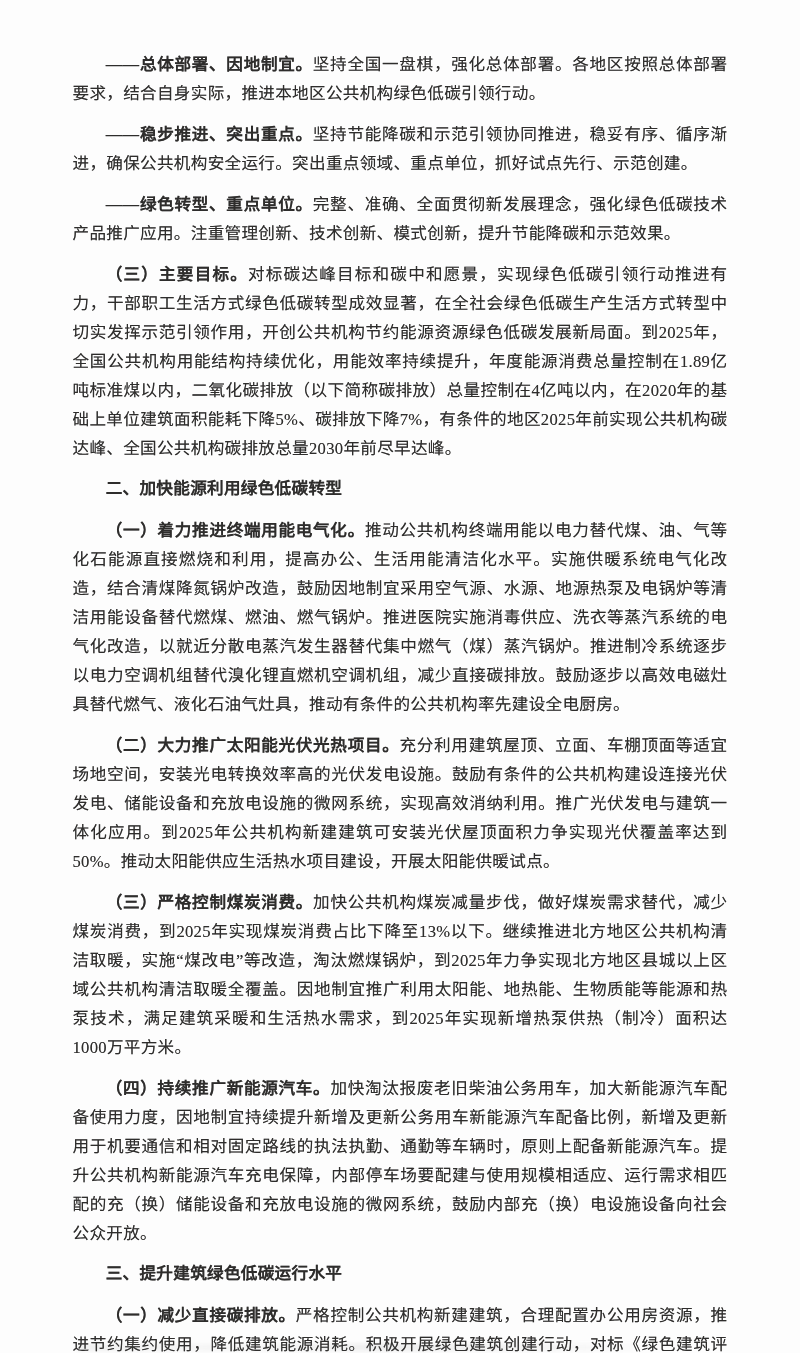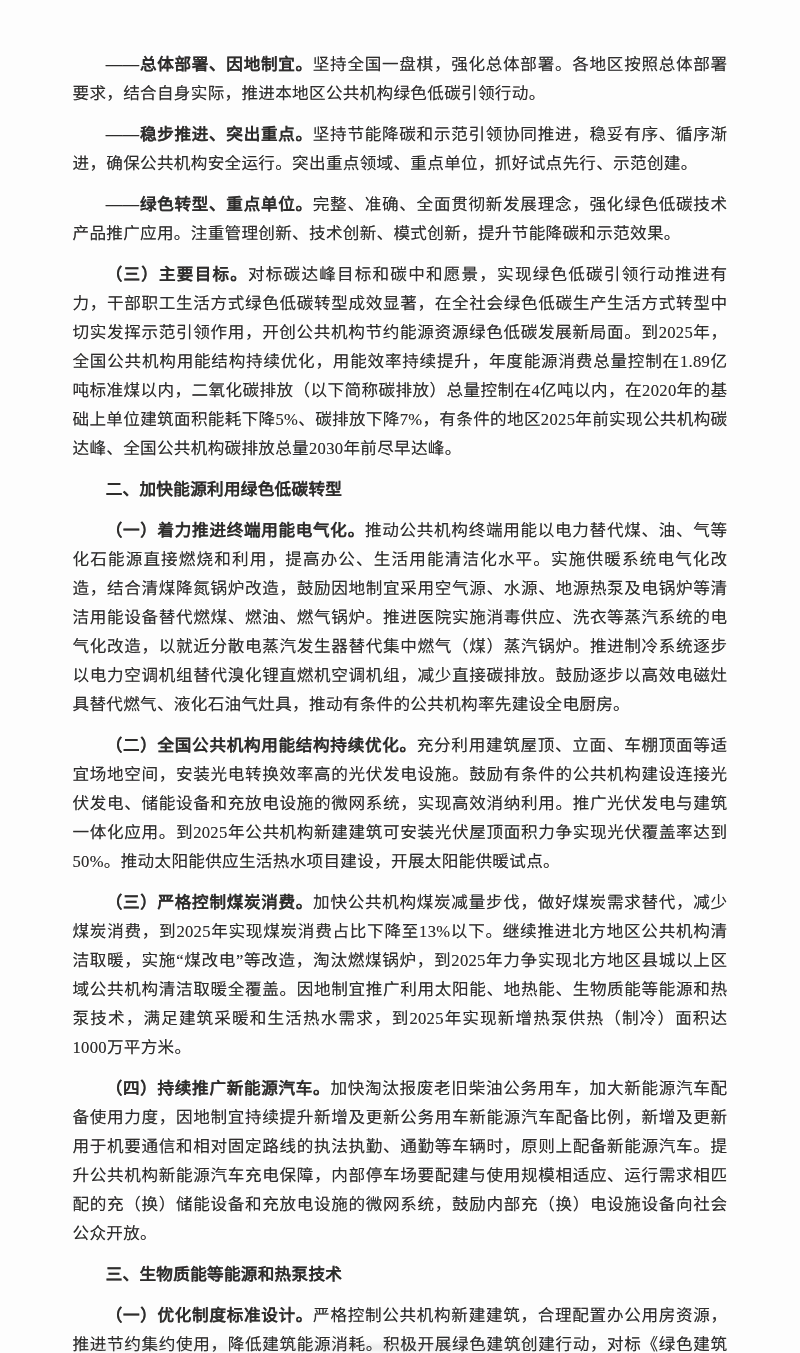--- a/index.html
+++ b/index.html
@@ -27,20 +27,21 @@
     text-align: justify;
     text-indent: 2em;
     letter-spacing: 0.3px;
     text-shadow: 0 0 0.6px rgba(70,70,70,0.55);
   }
   .doc p b {
     font-weight: bold;
   }
   .doc p.heading {
     font-weight: bold;
+    font-family: Liberation Mono, monospace;
   }
   .remnant {
     position: absolute;
     left: 20px;
     right: 110px;
     bottom: 2px;
     height: 7px;
     background: linear-gradient(90deg,
       rgba(120,120,120,0.10) 0%,
       rgba(120,120,120,0.05) 30%,
@@ -62,25 +63,25 @@
 
     <p><b>——绿色转型、重点单位。</b><span>完整、准确、全面贯彻新发展理念，强化绿色低碳技术产品推广应用。注重管理创新、技术创新、模式创新，提升节能降碳和示范效果。</span></p>
 
 
     <p><b>（三）主要目标。</b><span>对标碳达峰目标和碳中和愿景，实现绿色低碳引领行动推进有力，干部职工生活方式绿色低碳转型成效显著，在全社会绿色低碳生产生活方式转型中切实发挥示范引领作用，开创公共机构节约能源资源绿色低碳发展新局面。到2025年，全国公共机构用能结构持续优化，用能效率持续提升，年度能源消费总量控制在1.89亿吨标准煤以内，二氧化碳排放（以下简称碳排放）总量控制在4亿吨以内，在2020年的基础上单位建筑面积能耗下降5%、碳排放下降7%，有条件的地区2025年前实现公共机构碳达峰、全国公共机构碳排放总量2030年前尽早达峰。</span></p>
 
     <p class="heading"><b>二、加快能源利用绿色低碳转型</b></p>
 
     <p><b>（一）着力推进终端用能电气化。</b><span>推动公共机构终端用能以电力替代煤、油、气等化石能源直接燃烧和利用，提高办公、生活用能清洁化水平。实施供暖系统电气化改造，结合清煤降氮锅炉改造，鼓励因地制宜采用空气源、水源、地源热泵及电锅炉等清洁用能设备替代燃煤、燃油、燃气锅炉。推进医院实施消毒供应、洗衣等蒸汽系统的电气化改造，以就近分散电蒸汽发生器替代集中燃气（煤）蒸汽锅炉。推进制冷系统逐步以电力空调机组替代溴化锂直燃机空调机组，减少直接碳排放。鼓励逐步以高效电磁灶具替代燃气、液化石油气灶具，推动有条件的公共机构率先建设全电厨房。</span></p>
 
-    <p><b>（二）全国公共机构用能结构持续优化。</b><span>充分利用建筑屋顶、立面、车棚顶面等适宜场地空间，安装光电转换效率高的光伏发电设施。鼓励有条件的公共机构建设连接光伏发电、储能设备和充放电设施的微网系统，实现高效消纳利用。推广光伏发电与建筑一体化应用。到2025年公共机构新建建筑可安装光伏屋顶面积力争实现光伏覆盖率达到50%。推动太阳能供应生活热水项目建设，开展太阳能供暖试点。</span></p>
+    <p><b>（二）大力推广太阳能光伏光热项目。</b><span>充分利用建筑屋顶、立面、车棚顶面等适宜场地空间，安装光电转换效率高的光伏发电设施。鼓励有条件的公共机构建设连接光伏发电、储能设备和充放电设施的微网系统，实现高效消纳利用。推广光伏发电与建筑一体化应用。到2025年公共机构新建建筑可安装光伏屋顶面积力争实现光伏覆盖率达到50%。推动太阳能供应生活热水项目建设，开展太阳能供暖试点。</span></p>
 
     <p><b>（三）严格控制煤炭消费。</b><span>加快公共机构煤炭减量步伐，做好煤炭需求替代，减少煤炭消费，到2025年实现煤炭消费占比下降至13%以下。继续推进北方地区公共机构清洁取暖，实施“煤改电”等改造，淘汰燃煤锅炉，到2025年力争实现北方地区县城以上区域公共机构清洁取暖全覆盖。因地制宜推广利用太阳能、地热能、生物质能等能源和热泵技术，满足建筑采暖和生活热水需求，到2025年实现新增热泵供热（制冷）面积达1000万平方米。</span></p>
 
     <p><b>（四）持续推广新能源汽车。</b><span>加快淘汰报废老旧柴油公务用车，加大新能源汽车配备使用力度，因地制宜持续提升新增及更新公务用车新能源汽车配备比例，新增及更新用于机要通信和相对固定路线的执法执勤、通勤等车辆时，原则上配备新能源汽车。提升公共机构新能源汽车充电保障，内部停车场要配建与使用规模相适应、运行需求相匹配的充（换）储能设备和充放电设施的微网系统，鼓励内部充（换）电设施设备向社会公众开放。</span></p>
 
-    <p class="heading"><b>三、生物质能等能源和热泵技术</b></p>
+    <p class="heading"><b>三、提升建筑绿色低碳运行水平</b></p>
 
-    <p><b>（一）优化制度标准设计。</b><span>严格控制公共机构新建建筑，合理配置办公用房资源，推进节约集约使用，降低建筑能源消耗。积极开展绿色建筑创建行动，对标《绿色建筑评价标准》（GB/T 50378），新建公共机构建筑全面执行绿色建筑一星级及以上标准，鼓励大型公共机构建筑达到绿色建筑二星级及以上标准。公共机构积极申报星级绿色建筑标识认定，强化绿色建筑运行管理，定期开展运行指标与申报绿色建筑星级指标比对。完善绿色建</span></p>
+    <p><b>（一）减少直接碳排放。</b><span>严格控制公共机构新建建筑，合理配置办公用房资源，推进节约集约使用，降低建筑能源消耗。积极开展绿色建筑创建行动，对标《绿色建筑评价标准》（GB/T 50378），新建公共机构建筑全面执行绿色建筑一星级及以上标准，鼓励大型公共机构建筑达到绿色建筑二星级及以上标准。公共机构积极申报星级绿色建筑标识认定，强化绿色建筑运行管理，定期开展运行指标与申报绿色建筑星级指标比对。完善绿色建</span></p>
 
   </div>
   <div class="remnant"></div>
 </div>
 
 </body></html>

